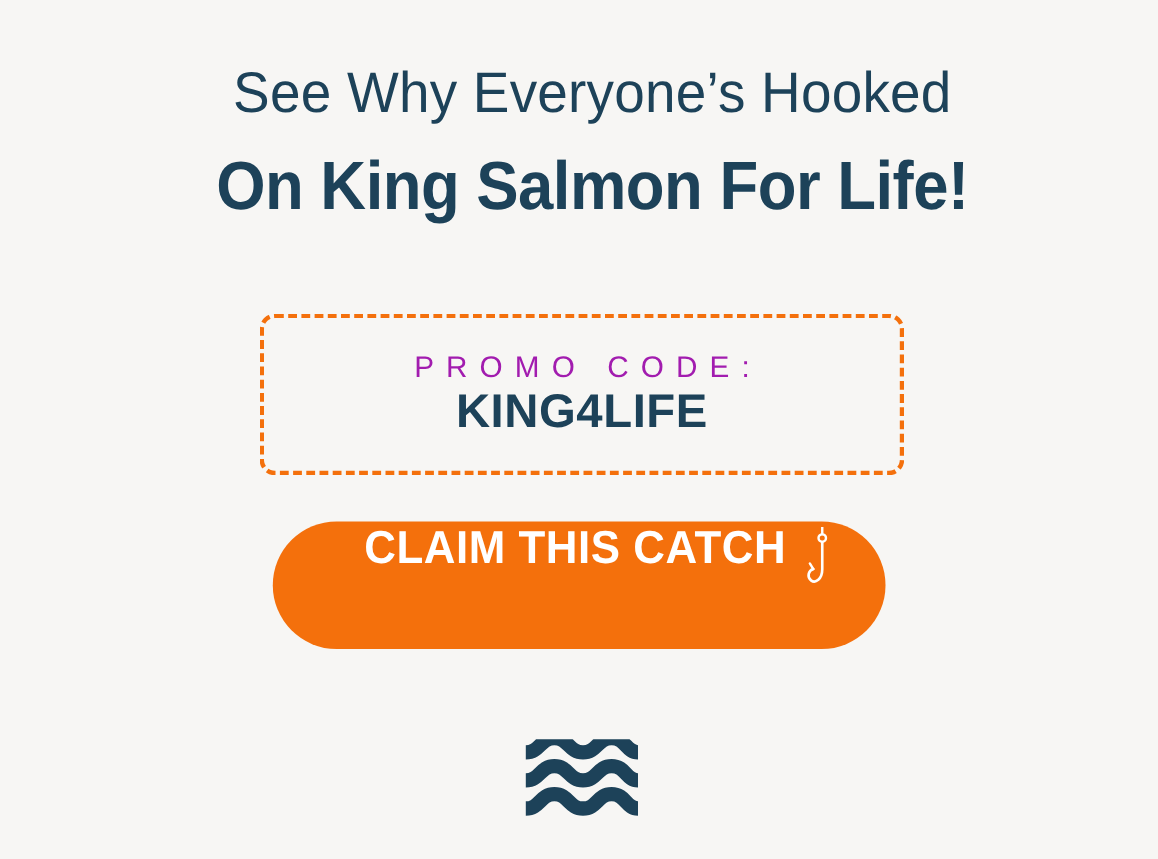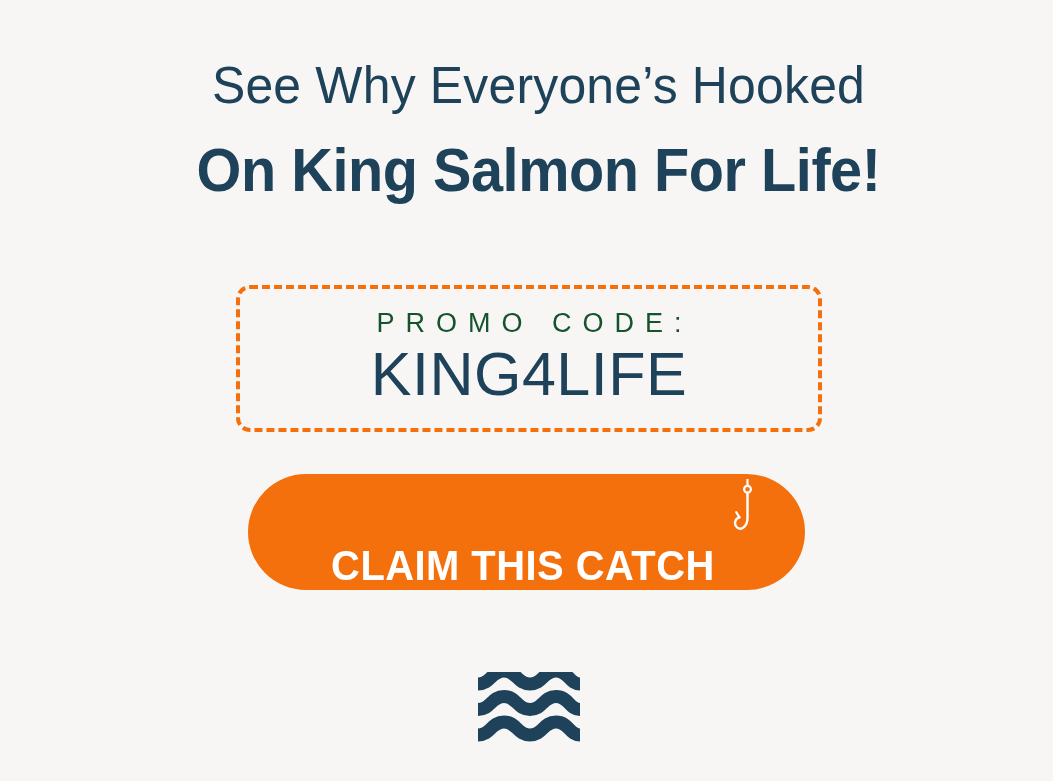--- a/index.html
+++ b/index.html
@@ -66,48 +66,48 @@
     background: transparent;
     display: flex;
     flex-direction: column;
     align-items: center;
     justify-content: center;
   }
   .promo-code-label {
     font-family: "Liberation Sans", sans-serif;
     font-size: 27px;
     font-weight: 300;
-    color: #14532d;
+    color: #a21caf;
     letter-spacing: 11px;
     text-indent: 11px;
     white-space: nowrap;
   }
   .promo-code-value {
     font-family: "Liberation Sans", sans-serif;
-    font-size: 61px;
-    font-weight: 400;
+    font-size: 43px;
+    font-weight: 700;
     color: #1d4259;
     letter-spacing: 0.5px;
     white-space: nowrap;
   }
 
   
   .cta-button {
     position: absolute;
     left: 248px;
     top: 474px;
     width: 557px;
     height: 116px;
     background: #f4700c;
     border: none;
     border-radius: 58px;
     cursor: pointer;
     padding: 0;
     display: flex;
-    align-items: flex-end;
+    align-items: flex-start;
     justify-content: center;
   }
   .cta-button-label {
     font-family: "Liberation Sans", sans-serif;
     font-size: 42px;
     font-weight: 700;
     color: #ffffff;
     letter-spacing: 0.5px;
     white-space: nowrap;
     transform: scaleX(0.95);

